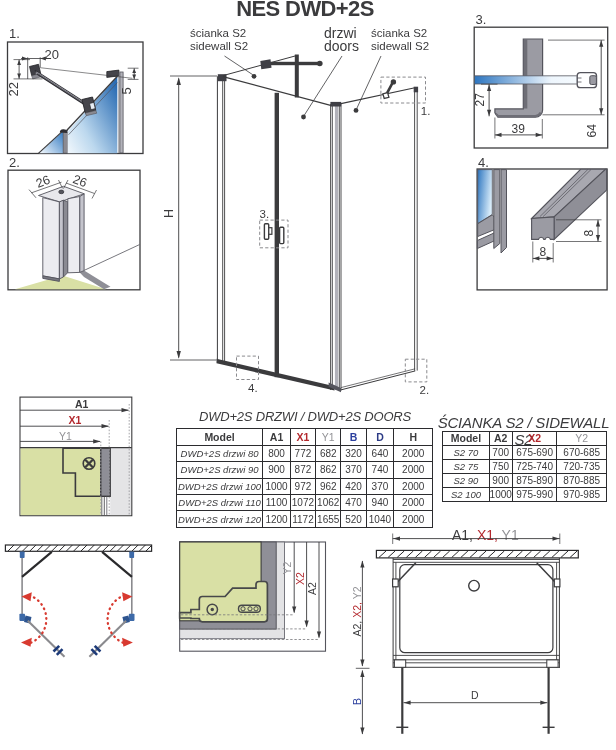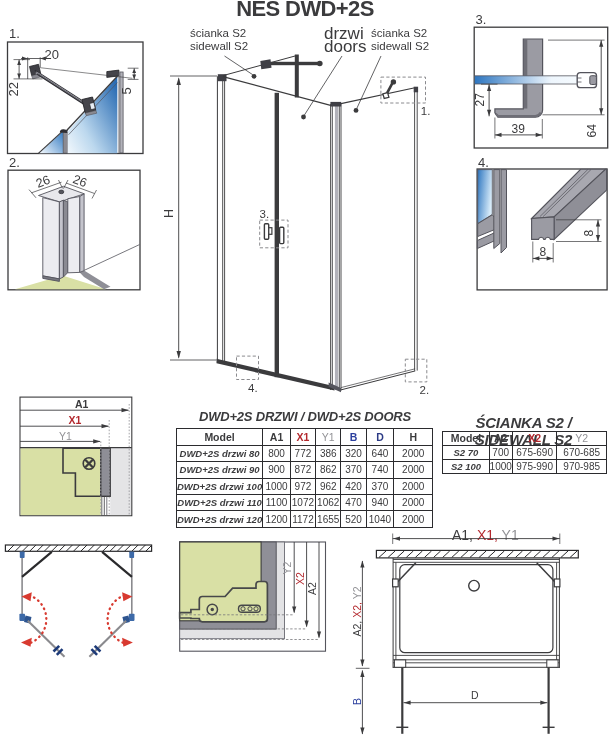--- a/index.html
+++ b/index.html
@@ -2,35 +2,35 @@
 <html><head><meta charset="utf-8">
 <style>
 html,body{margin:0;padding:0;background:#fff;}
 #page{position:relative;width:616px;height:750px;background:#fff;overflow:hidden;
  font-family:"Liberation Sans",sans-serif;color:#3b3b3d;}
 .abs{position:absolute;}
 table{border-collapse:collapse;table-layout:fixed;}
 td,th{border:1px solid #2b2b2e;padding:0;text-align:center;vertical-align:middle;overflow:hidden;white-space:nowrap;}
 .t1{font-size:10px;}
 .t1 th{font-size:10.5px;}
-.mod{font-weight:bold;font-style:italic;font-size:9.5px;}
+.mod{font-weight:normal;font-style:italic;font-size:9.5px;}
 .red{color:#b3282d;}
 .gray{color:#929296;}
 .blu{color:#2b3f9e;}
 .nav{color:#2b3a85;}
-.ttl{font-weight:bold;font-style:italic;font-size:13px;text-align:center;letter-spacing:-0.2px;}
+.ttl{font-weight:normal;font-style:italic;font-size:13px;text-align:center;letter-spacing:-0.2px;}
 </style></head>
 <body>
 <div id="page">
 
 <div class="abs" style="left:-3px;width:616px;top:-4px;text-align:center;font-size:22px;font-weight:bold;letter-spacing:-0.6px;">NES DWD+2S</div>
 
 <div class="abs" style="left:190px;top:27px;font-size:11.5px;line-height:13px;">ścianka S2<br>sidewall S2</div>
 
-<div class="abs" style="left:324px;top:27px;font-size:17px;line-height:13px;">drzwi<br>doors</div>
+<div class="abs" style="left:324px;top:27px;font-size:14px;line-height:13px;">drzwi<br>doors</div>
 
 <div class="abs" style="left:371px;top:27px;font-size:11.5px;line-height:13px;">ścianka S2<br>sidewall S2</div>
 
 <div class="abs ttl" style="left:176px;top:409px;width:258px;">DWD+2S DRZWI / DWD+2S DOORS</div>
 
 <table class="abs t1" style="left:175.8px;top:428.4px;width:257.5px;">
 <colgroup>
         <col style="width:86.5px">
         <col style="width:27.5px">
         <col style="width:25.3px">
@@ -46,21 +46,21 @@
           <th class="red">X1</th>
           <th class="gray" style="font-weight:normal">Y1</th>
           <th class="blu">B</th>
           <th class="nav">D</th>
           <th>H</th>
         </tr>
 <tr style="height:16.4px">
           <td class="mod">DWD+2S drzwi 80</td>
           <td>800</td>
           <td>772</td>
-          <td>386</td>
+          <td>682</td>
           <td>320</td>
           <td>640</td>
           <td>2000</td>
         </tr>
 <tr style="height:16.4px">
           <td class="mod">DWD+2S drzwi 90</td>
           <td>900</td>
           <td>872</td>
           <td>862</td>
           <td>370</td>
@@ -111,20 +111,32 @@
           <th>Model</th>
           <th>A2</th>
           <th class="red">X2</th>
           <th class="gray" style="font-weight:normal">Y2</th>
         </tr>
 <tr style="height:14.2px">
           <td class="mod">S2 70</td>
           <td>700</td>
           <td>675-690</td>
           <td>670-685</td>
+        </tr>
+<tr style="height:14.2px">
+          <td class="mod">S2 75</td>
+          <td>750</td>
+          <td>725-740</td>
+          <td>720-735</td>
+        </tr>
+<tr style="height:14.2px">
+          <td class="mod">S2 90</td>
+          <td>900</td>
+          <td>875-890</td>
+          <td>870-885</td>
         </tr>
 <tr style="height:14.2px">
           <td class="mod">S2 100</td>
           <td>1000</td>
           <td>975-990</td>
           <td>970-985</td>
         </tr>
 </tbody>
     </table>
 

